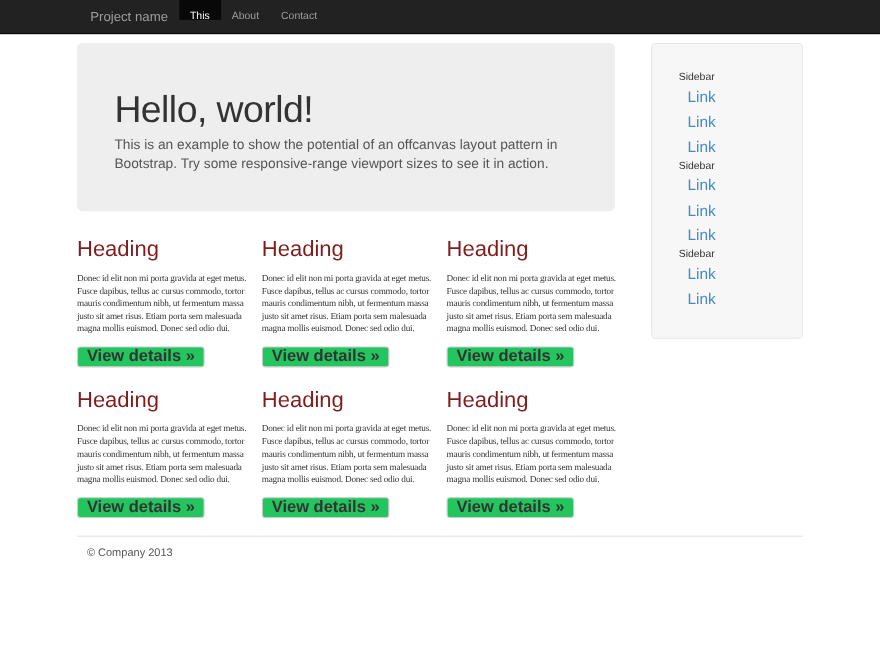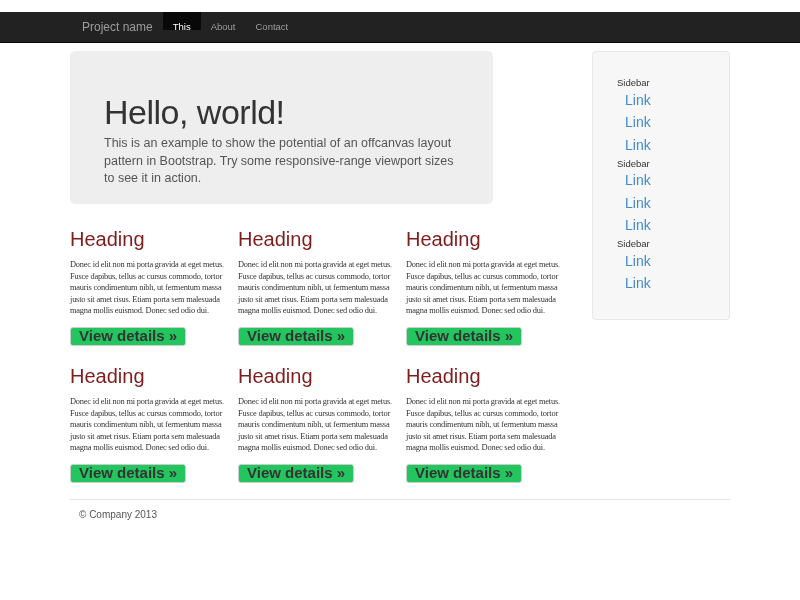--- a/index.html
+++ b/index.html
@@ -11,21 +11,21 @@
   }
 
   
   .navbar {
     height: 31px;
     background: #222222;
     border-bottom: 1px solid #080808;
   }
   .navbar-inner {
     width: 660px;
-    margin: 12px auto;
+    margin: 0 auto;
     height: 18px;
     display: flex;
     align-items: stretch;
   }
   .brand {
     font-size: 12px;
     color: #9d9d9d;
     line-height: 30px;
     padding-left: 12px;
     margin-right: 10px;
@@ -43,21 +43,21 @@
   }
   .nav li.active { background: #080808; color: #ffffff; }
 
   
   .container { width: 660px; margin: 0 auto; }
   .main-row { display: flex; margin-top: 8px; align-items: flex-start; }
   .main-col { width: 504px; }
 
   
   .jumbotron {
-    width: 423px;
+    width: 489px;
     height: 153px;
     background: #eeeeee;
     border-radius: 5px;
     padding: 42px 34px 0 34px;
     overflow: hidden;
   }
   .jumbotron h1 {
     font-size: 34px;
     line-height: 38px;
     font-weight: 500;

